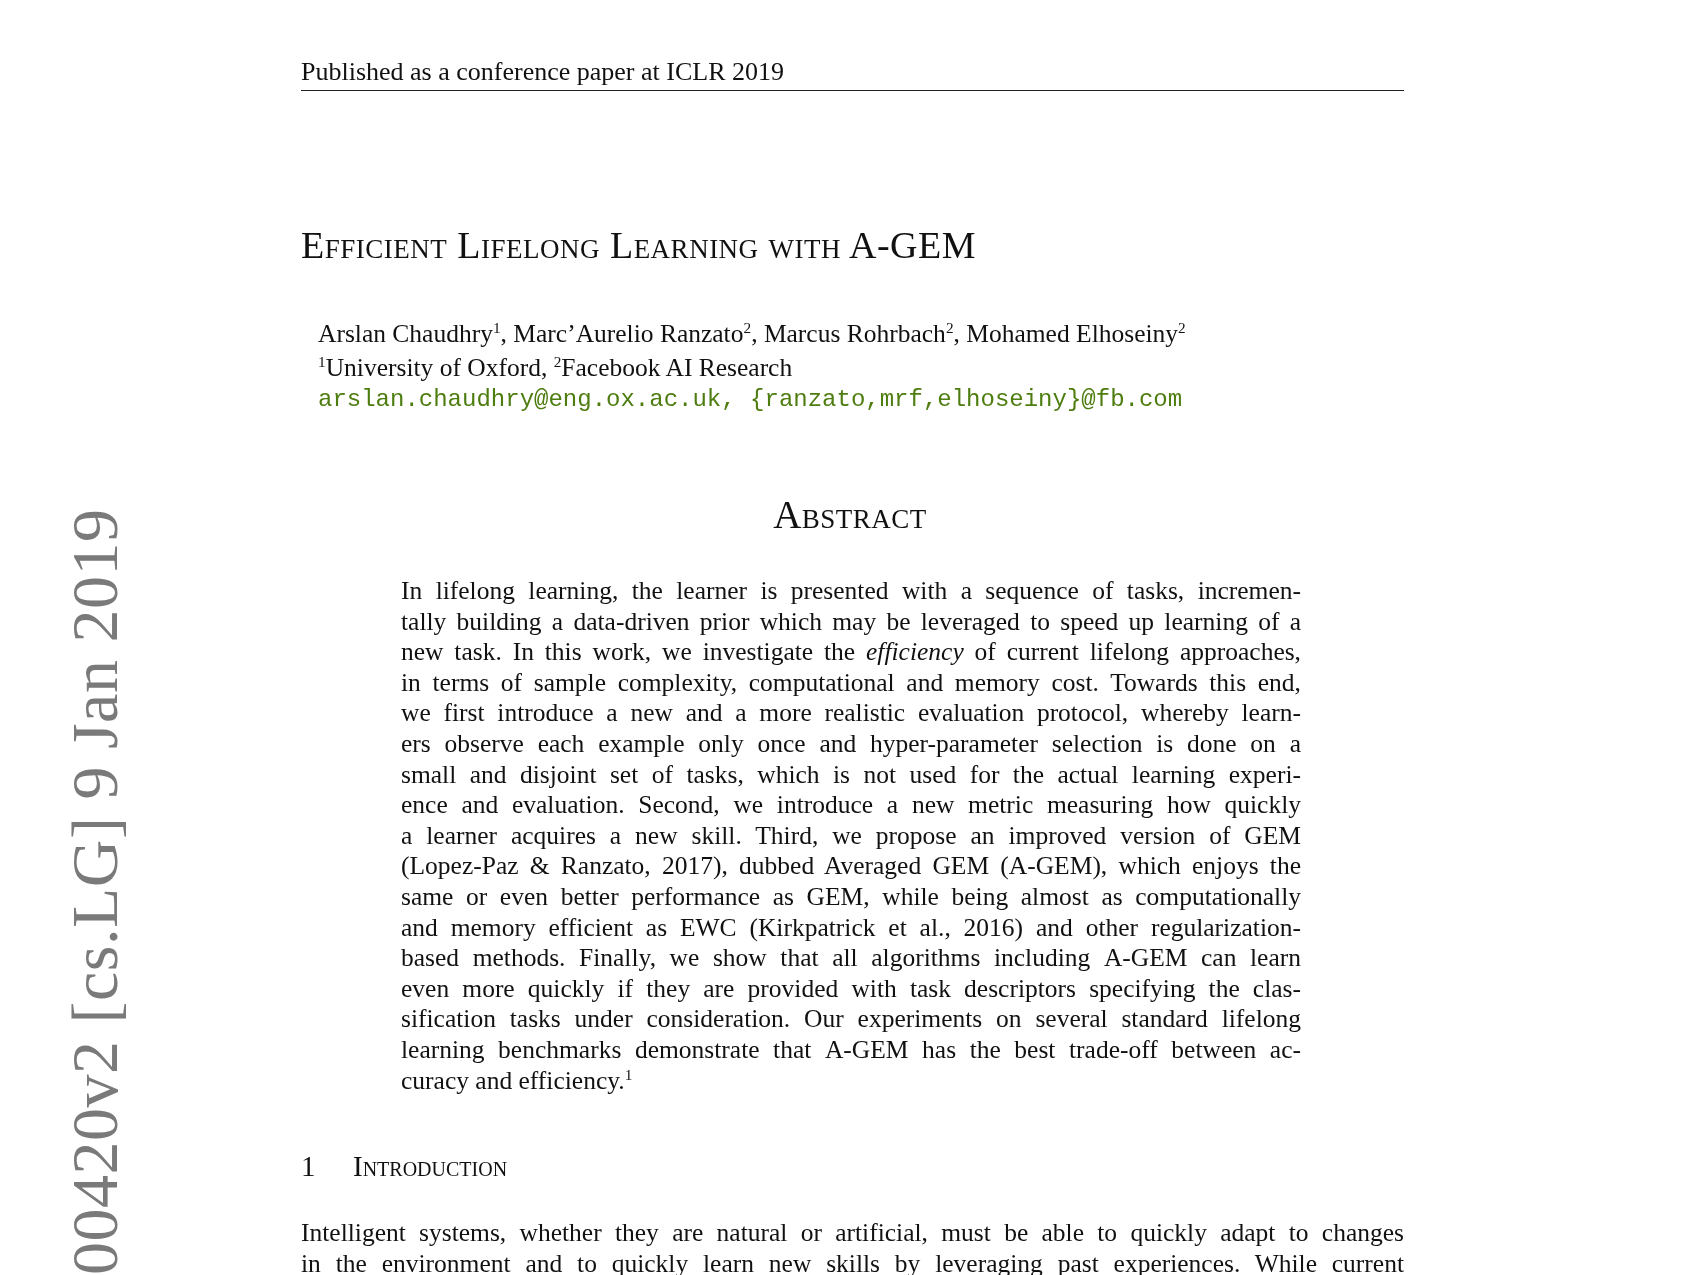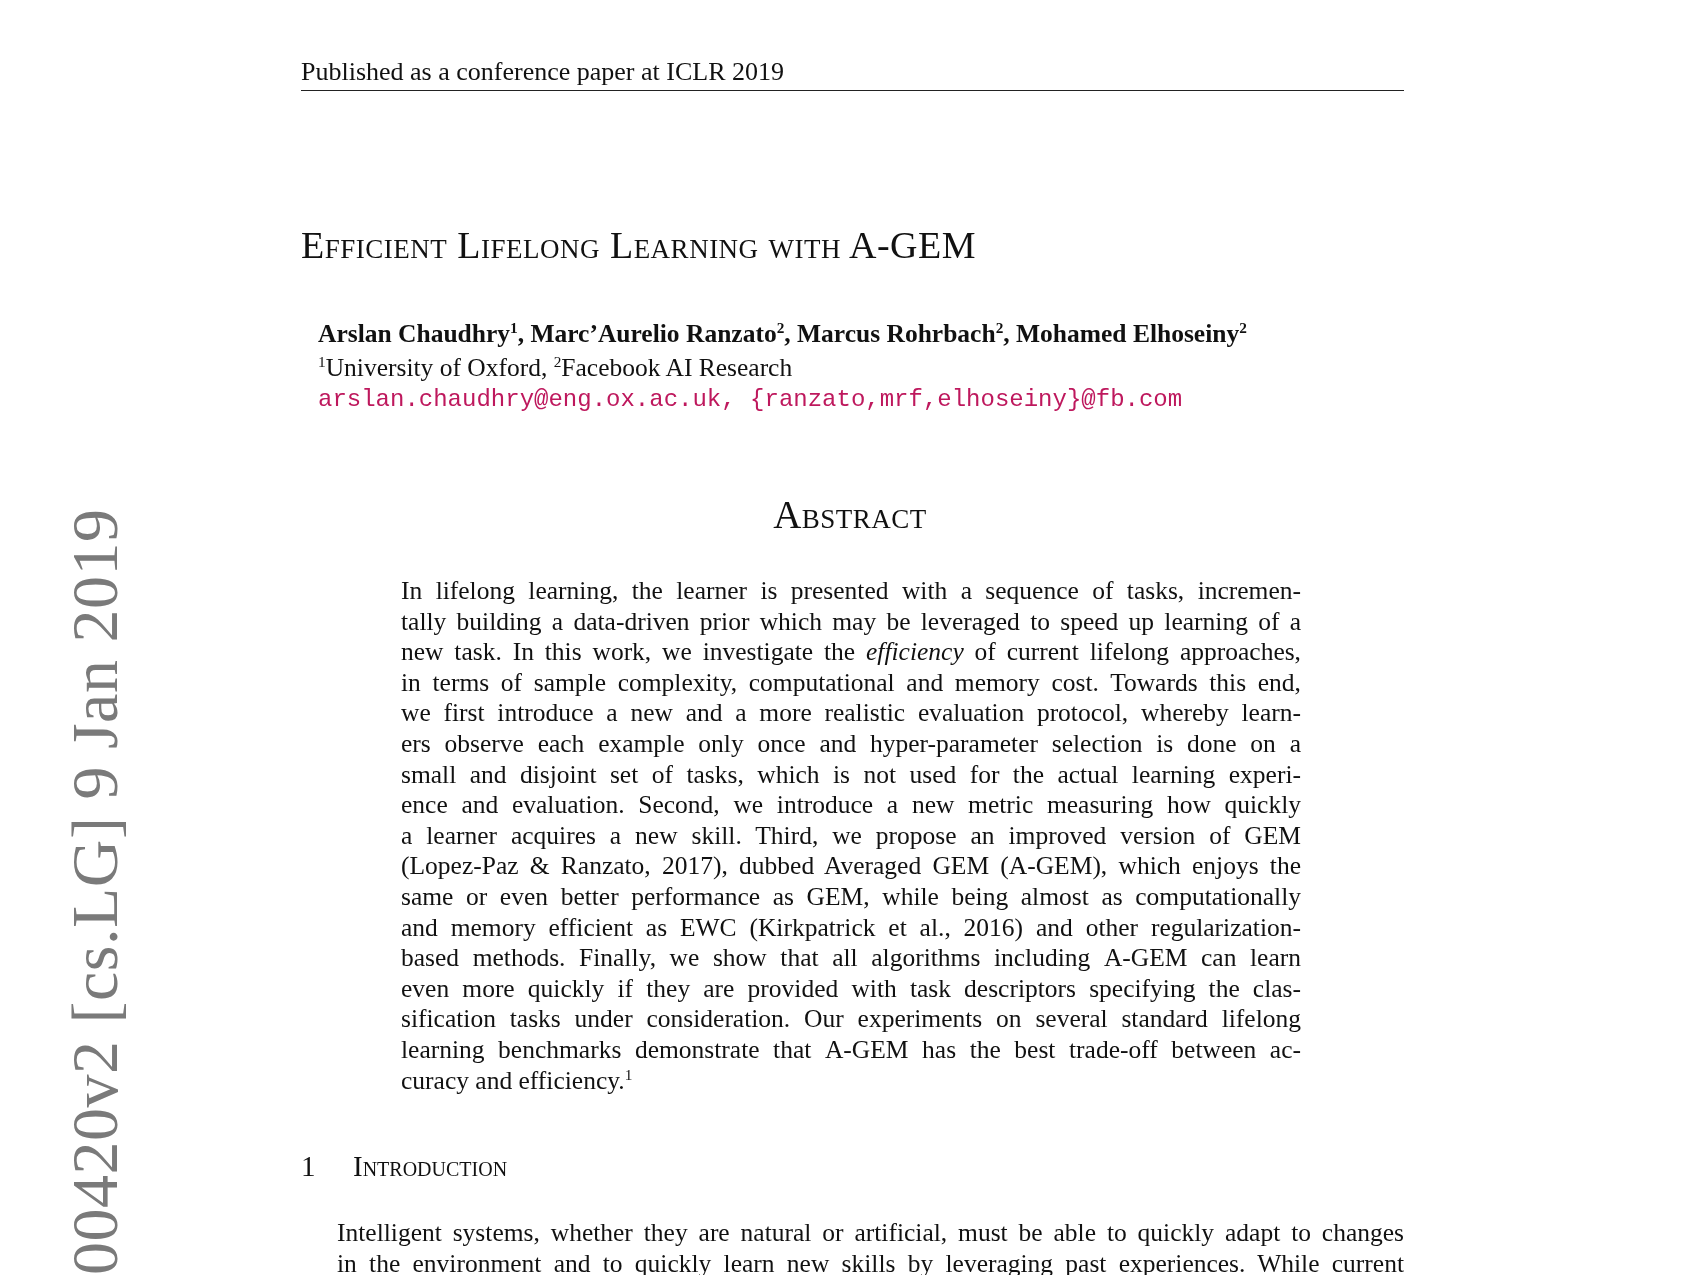--- a/index.html
+++ b/index.html
@@ -10,33 +10,33 @@
   .abs { position: absolute; }
   .header {
     left: 301px; top: 56px; width: 1103px;
     font-size: 26px; line-height: 32px;
     border-bottom: 1.5px solid #222; padding-bottom: 2px;
   }
   .title {
     left: 301px; top: 215px; font-size: 38px; letter-spacing: 0.5px;
     font-variant: small-caps; line-height: 60px; white-space: nowrap;
   }
-  .authors { left: 318px; top: 318px; font-size: 25.5px; font-weight: bold; white-space: nowrap; line-height: 32px; }
+  .authors { left: 318px; top: 318px; font-size: 25.5px; font-weight: normal; white-space: nowrap; line-height: 32px; }
   .affil { left: 318px; top: 352px; font-size: 25.5px; white-space: nowrap; line-height: 32px; }
-  .email { left: 318px; top: 384px; font-family: "Liberation Mono", "DejaVu Sans Mono", monospace; font-size: 24px; color: #be185d; white-space: nowrap; line-height: 32px; }
+  .email { left: 318px; top: 384px; font-family: "Liberation Mono", "DejaVu Sans Mono", monospace; font-size: 24px; color: #4d7c0f; white-space: nowrap; line-height: 32px; }
   sup { font-size: 60%; vertical-align: 0.6em; line-height: 0; }
   .abstract-heading { left: 0; width: 1700px; top: 497px; text-align: center; font-size: 39px; font-variant: small-caps; letter-spacing: 0.5px; line-height: 36px; }
   .abstract-body { left: 401px; top: 576px; width: 900px; font-size: 25.5px; line-height: 30.6px; }
   .abstract-body .line { display: block; text-align: justify; text-align-last: justify; white-space: nowrap; height: 30.6px; }
   .abstract-body .line.last { text-align-last: left; }
   .sc { font-variant: small-caps; }
   .section-heading { left: 301px; top: 1148px; font-size: 29px; font-variant: small-caps; white-space: nowrap; line-height: 36px; }
   .section-heading .num { display: inline-block; width: 52px; }
   .intro-body { left: 301px; top: 1218px; width: 1103px; font-size: 25.5px; line-height: 30.6px; }
-  .intro-body .line { display: block; text-align: justify; text-align-last: justify; white-space: nowrap; height: 30.6px; margin-left: 36px; }
+  .intro-body .line { display: block; text-align: justify; text-align-last: justify; white-space: nowrap; height: 30.6px; }
   .arxiv {
     left: 60px; top: 1275px; transform-origin: 0 0; transform: rotate(-90deg);
     font-size: 66px; color: #7a7a7a; white-space: nowrap; line-height: 70px;
     letter-spacing: 0.5px;
   }
 </style>
 </head>
 <body>
 
 <div class="abs arxiv">00420v2  [cs.LG]  9 Jan 2019</div>

